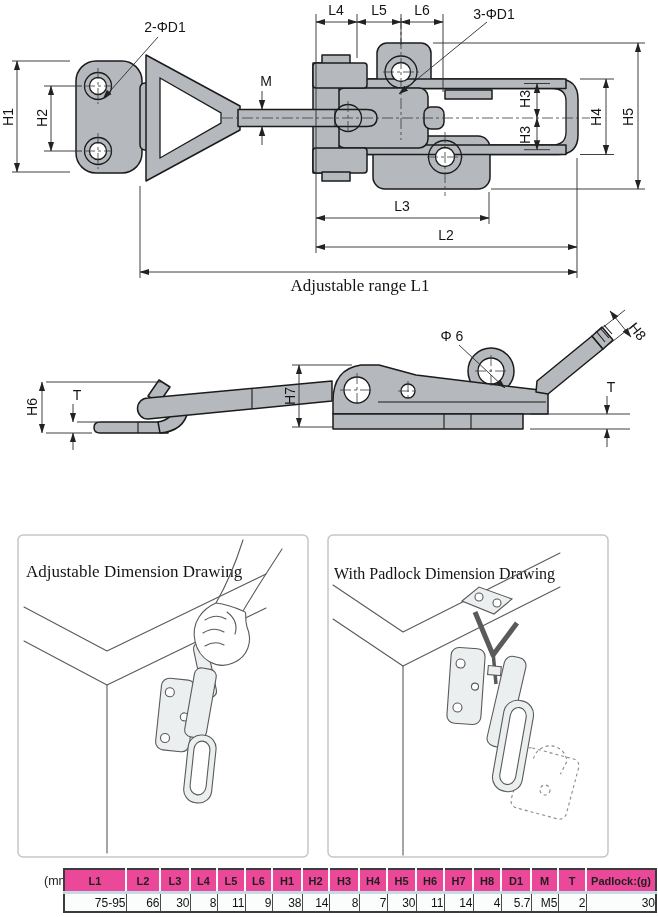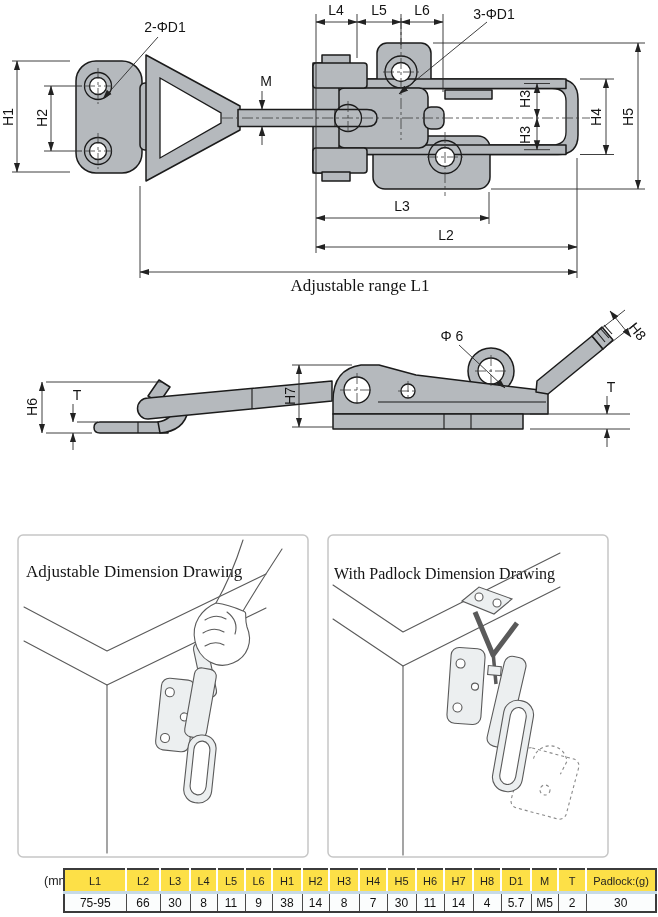--- a/index.html
+++ b/index.html
@@ -16,24 +16,24 @@
   .st{font-family:"Liberation Serif",serif;font-size:17px;fill:#141414}
   .st2{font-family:"Liberation Serif",serif;font-size:16px;fill:#141414}
   .panelbox{fill:#fff;stroke:#c6c6c6;stroke-width:1.5}
   .art{stroke:#5a5a5a;stroke-width:1.1;fill:none;stroke-linejoin:round;stroke-linecap:round}
   .artf{stroke:#5a5a5a;stroke-width:1.1;fill:#eceff0}
   .artw{stroke:#5a5a5a;stroke-width:1.1;fill:#fff}
   .dash{stroke:#8a8a8a;stroke-width:1.1;fill:none;stroke-dasharray:3 3}
   #unit-label{position:absolute;left:44px;top:874px;font-size:12.5px;color:#222}
   .dimtable{position:absolute;left:63px;top:868px;border-collapse:collapse;table-layout:fixed;
             width:592px;border:2px solid #3b3b3b;background:#fbfdfd}
-  .dimtable th{background:#fde047;font-size:11px;font-weight:normal;color:#1f1f1f;
+  .dimtable th{background:#ec4899;font-size:11px;font-weight:bold;color:#1f1f1f;
                border-left:2px solid #fff;border-bottom:3px solid #c6dae6;height:21px;padding:0;text-align:center}
   .dimtable th:first-child{border-left:none}
-  .dimtable td{font-size:12px;color:#111;text-align:center;border-left:1px solid #4a4a4a;height:17px;padding:0}
+  .dimtable td{font-size:12px;color:#111;text-align:right;border-left:1px solid #4a4a4a;height:17px;padding:0}
   .dimtable td:first-child{border-left:none}
 </style>
 </head>
 <body>
 
 
 
 <svg width="658" height="868" viewBox="0 0 658 868">
   <defs>
     <marker id="ar" viewBox="0 0 10 10" refX="9.5" refY="5" markerWidth="11" markerHeight="11" orient="auto-start-reverse">

